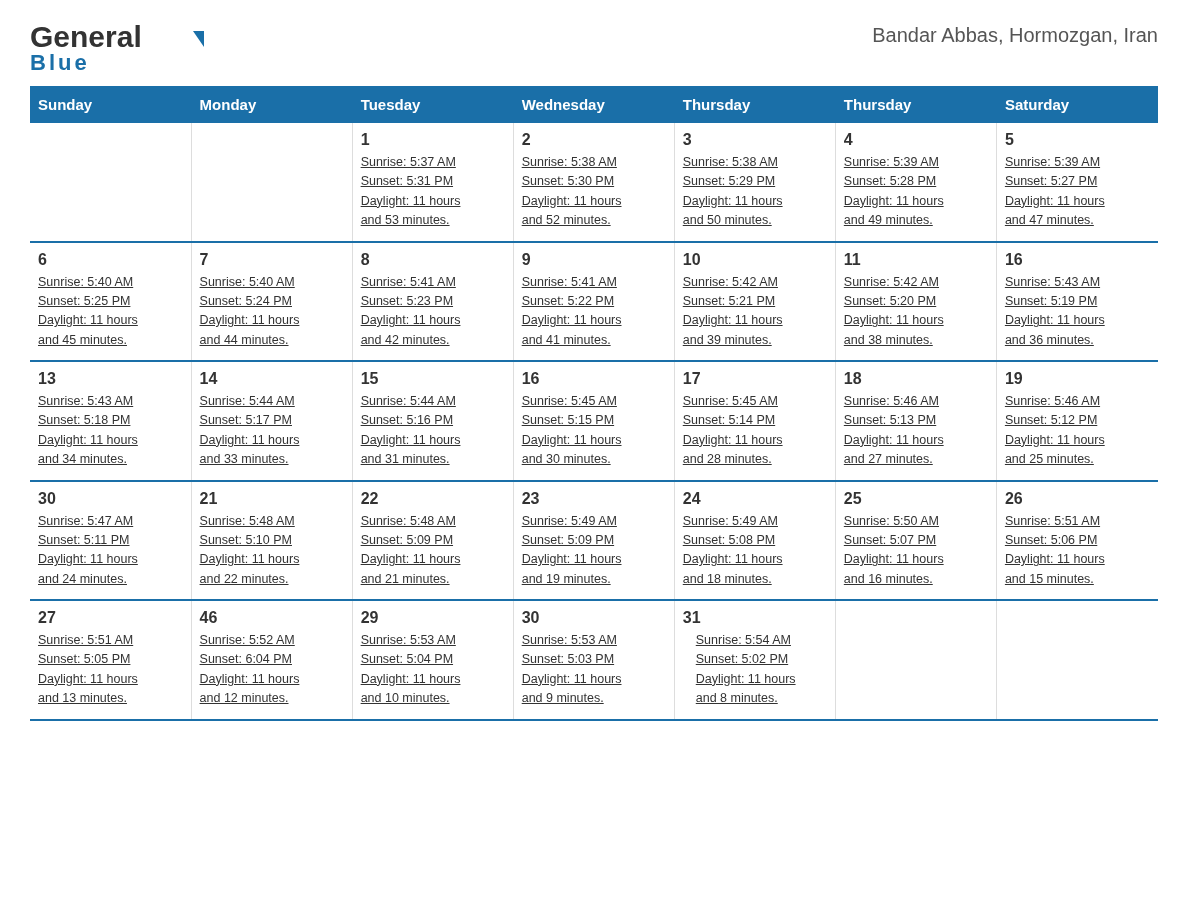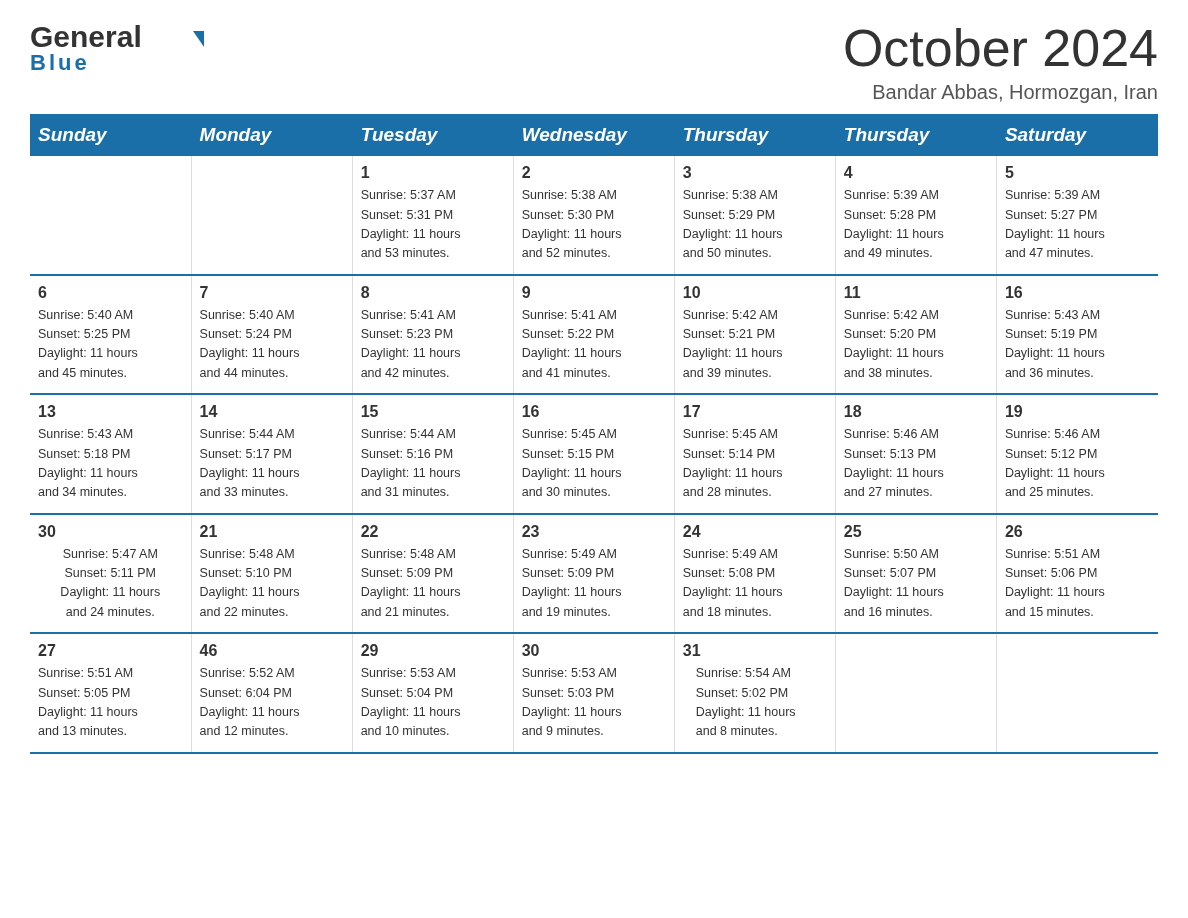--- a/index.html
+++ b/index.html
@@ -38,26 +38,25 @@
     table {
       width: 100%;
       border-collapse: collapse;
       margin-top: 10px;
     }
     thead tr {
       background-color: #1a6fa8;
     }
     thead th {
       color: #fff;
-      font-size: 19px;
+      font-size: 15px;
       font-weight: bold;
       padding: 10px 8px;
       text-align: left;
       border-right: 1px solid #1a6fa8;
-      font-style: italic;
     }
     tbody tr {
       border-bottom: 2px solid #1a6fa8;
     }
     tbody td {
       vertical-align: top;
       padding: 8px 8px 10px 8px;
       font-size: 13px;
       color: #333;
       border-right: 1px solid #ddd;
@@ -71,38 +70,38 @@
       font-size: 16px;
       font-weight: bold;
       color: #333;
       display: block;
       margin-bottom: 4px;
     }
     .day-info {
       font-size: 12.5px;
       color: #333;
       line-height: 1.55;
+      text-decoration: underline;
     }
     .empty-cell {
       background: #fff;
     }
   </style>
 </head>
 <body>
 
 <div class="header">
   <div class="logo">
     <div style="display:flex;align-items:center;gap:48px;">
       <span style="font-size:30px;font-weight:bold;color:#333;">General</span>
       <span style="display:inline-block;width:0;height:0;border-left:11px solid transparent;border-top:16px solid #1a6fa8;margin-left:3px;margin-bottom:-4px;"></span>
     </div>
     <div style="font-size:22px;font-weight:bold;color:#1a6fa8;letter-spacing:3px;margin-top:-4px;">Blue</div>
   </div>
   <div class="title-section">
-    <div class="main-title">October 2024</div>
     <div class="subtitle">Bandar Abbas, Hormozgan, Iran</div>
   </div>
 </div>
 
 <table>
   <thead>
     <tr>
     <th>Sunday</th>
         <th>Monday</th>
         <th>Tuesday</th>
@@ -250,21 +249,21 @@
           <span class="day-num">19</span>
           <div class="day-info" style="white-space: pre-line;">Sunrise: 5:46 AM
 Sunset: 5:12 PM
 Daylight: 11 hours
 and 25 minutes.</div>
         </td>
       </tr>
       <tr>
         <td>
           <span class="day-num">30</span>
-          <div class="day-info" style="white-space: pre-line; text-align: center;">Sunrise: 5:47 AM
+          <div class="day-info" style="white-space: pre-line;">Sunrise: 5:47 AM
 Sunset: 5:11 PM
 Daylight: 11 hours
 and 24 minutes.</div>
         </td>
         <td>
           <span class="day-num">21</span>
           <div class="day-info" style="white-space: pre-line;">Sunrise: 5:48 AM
 Sunset: 5:10 PM
 Daylight: 11 hours
 and 22 minutes.</div>

